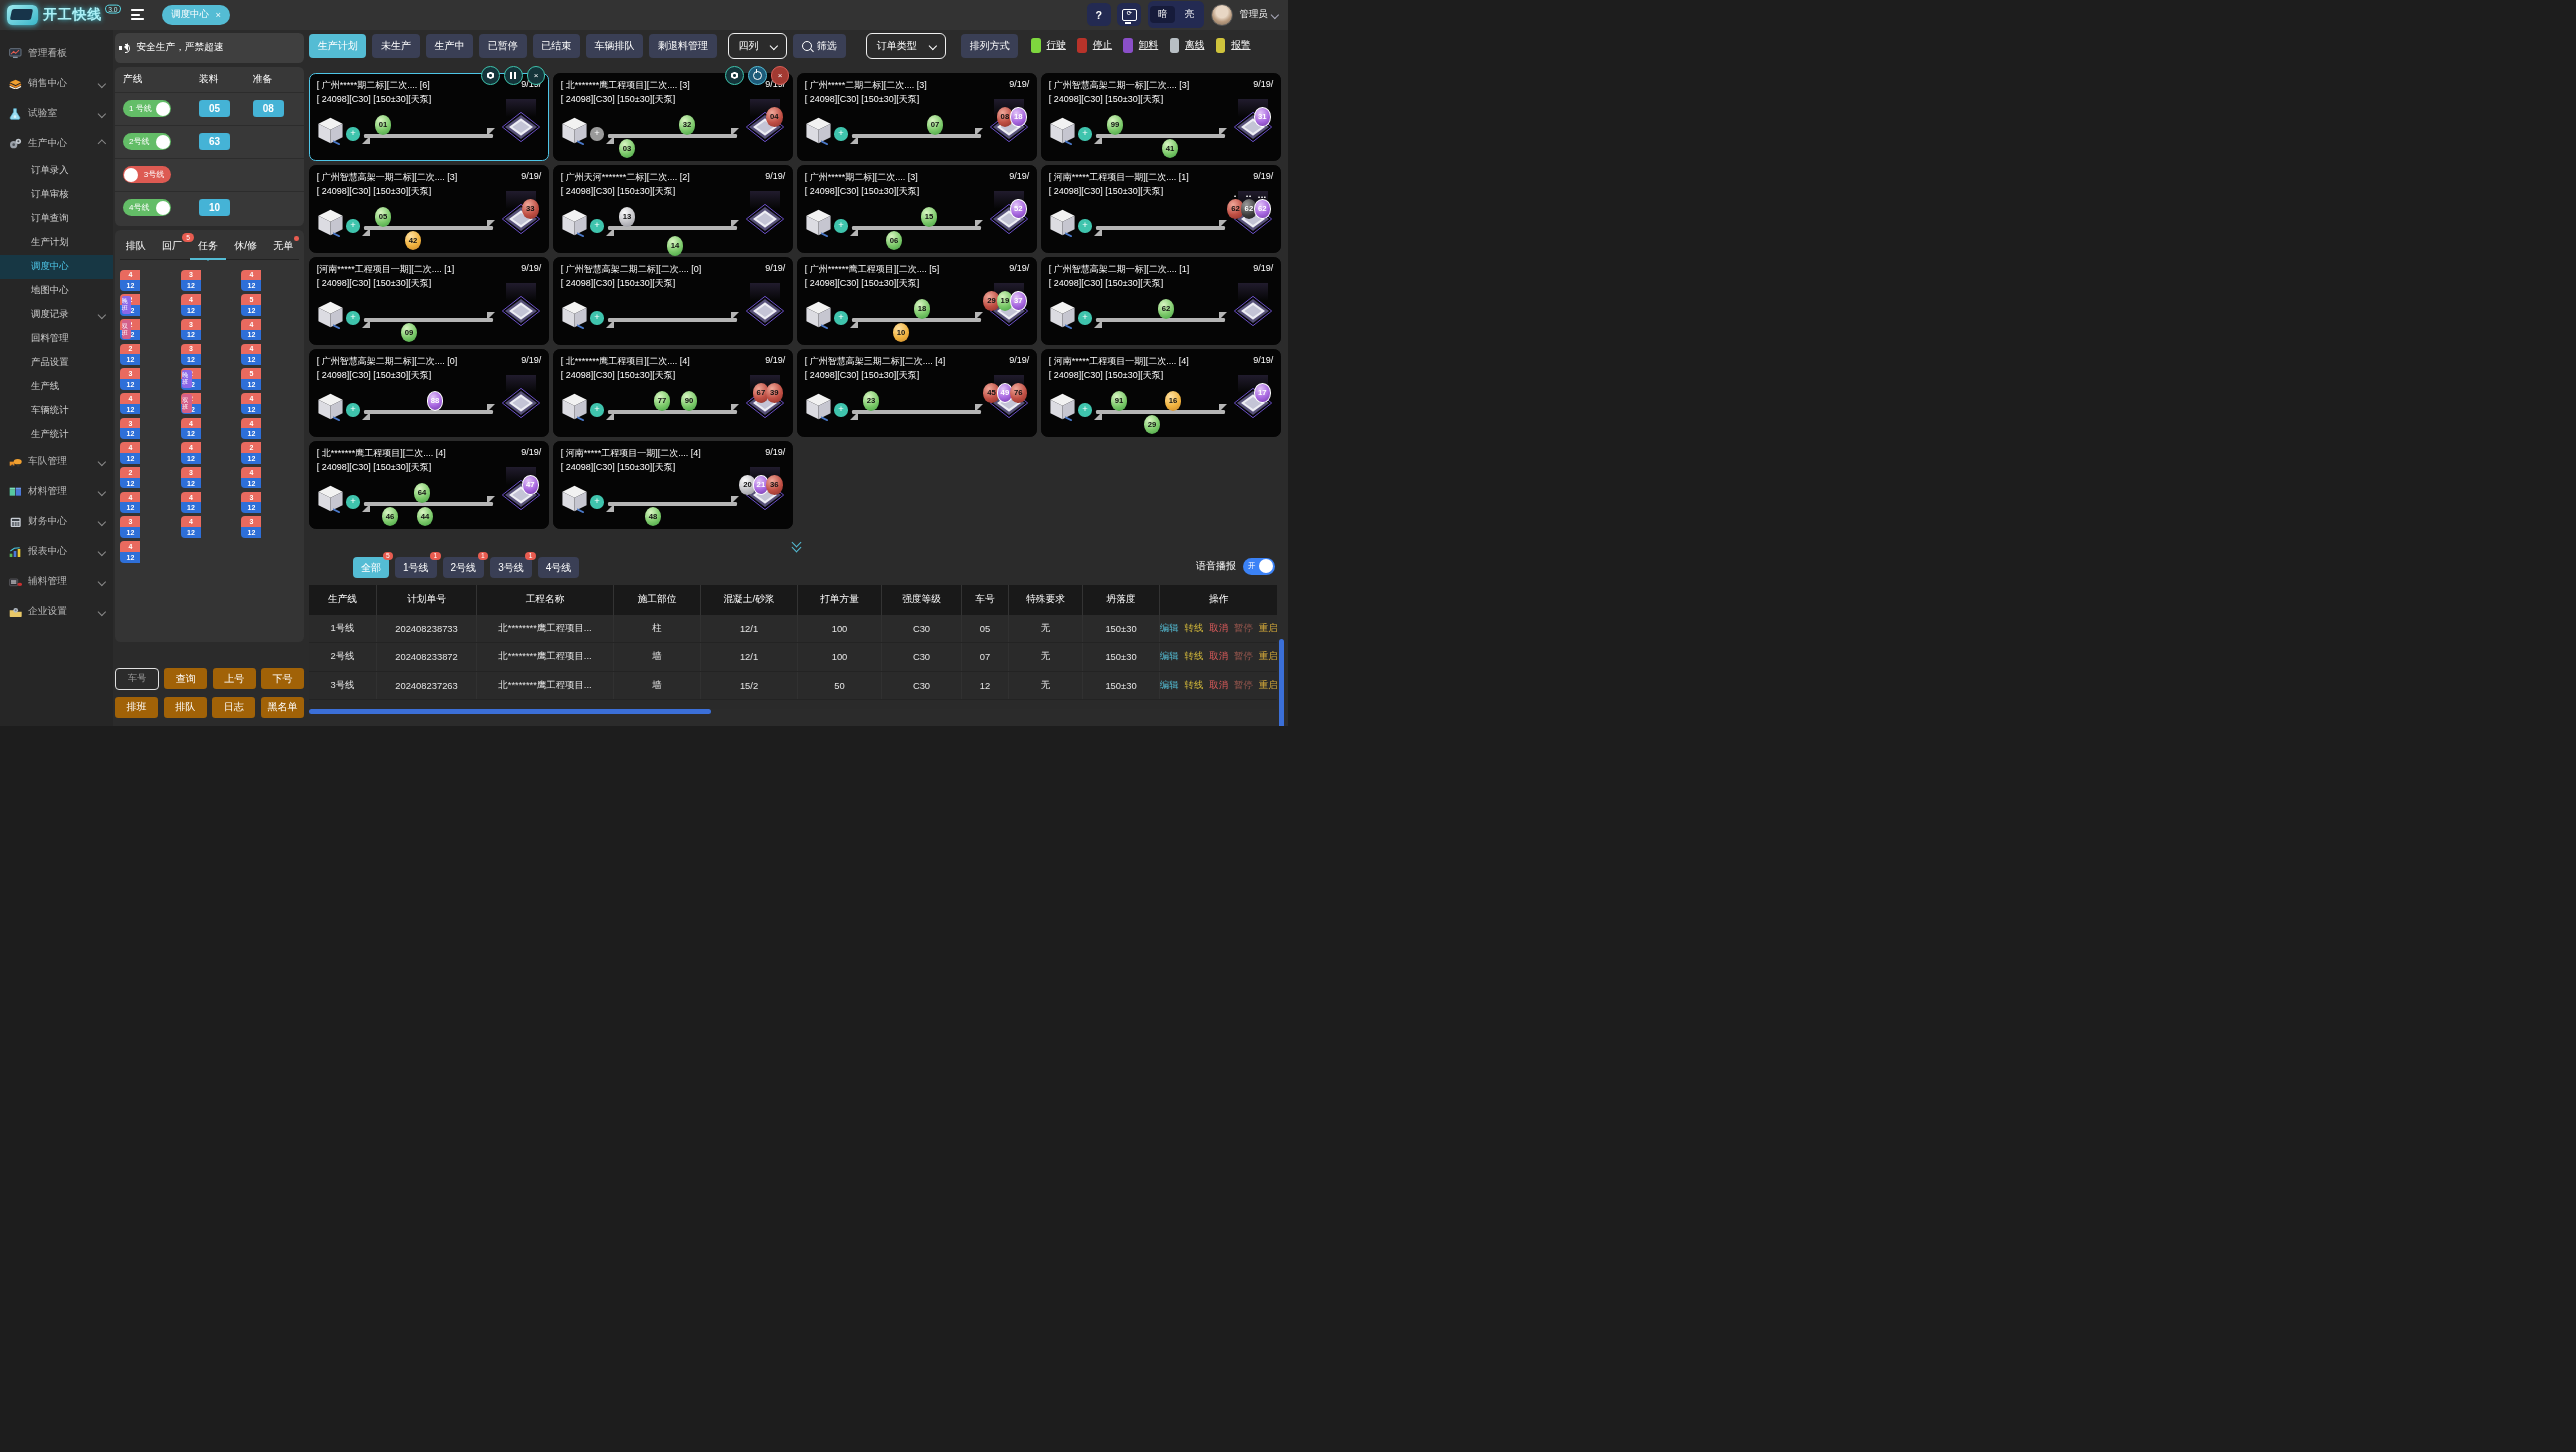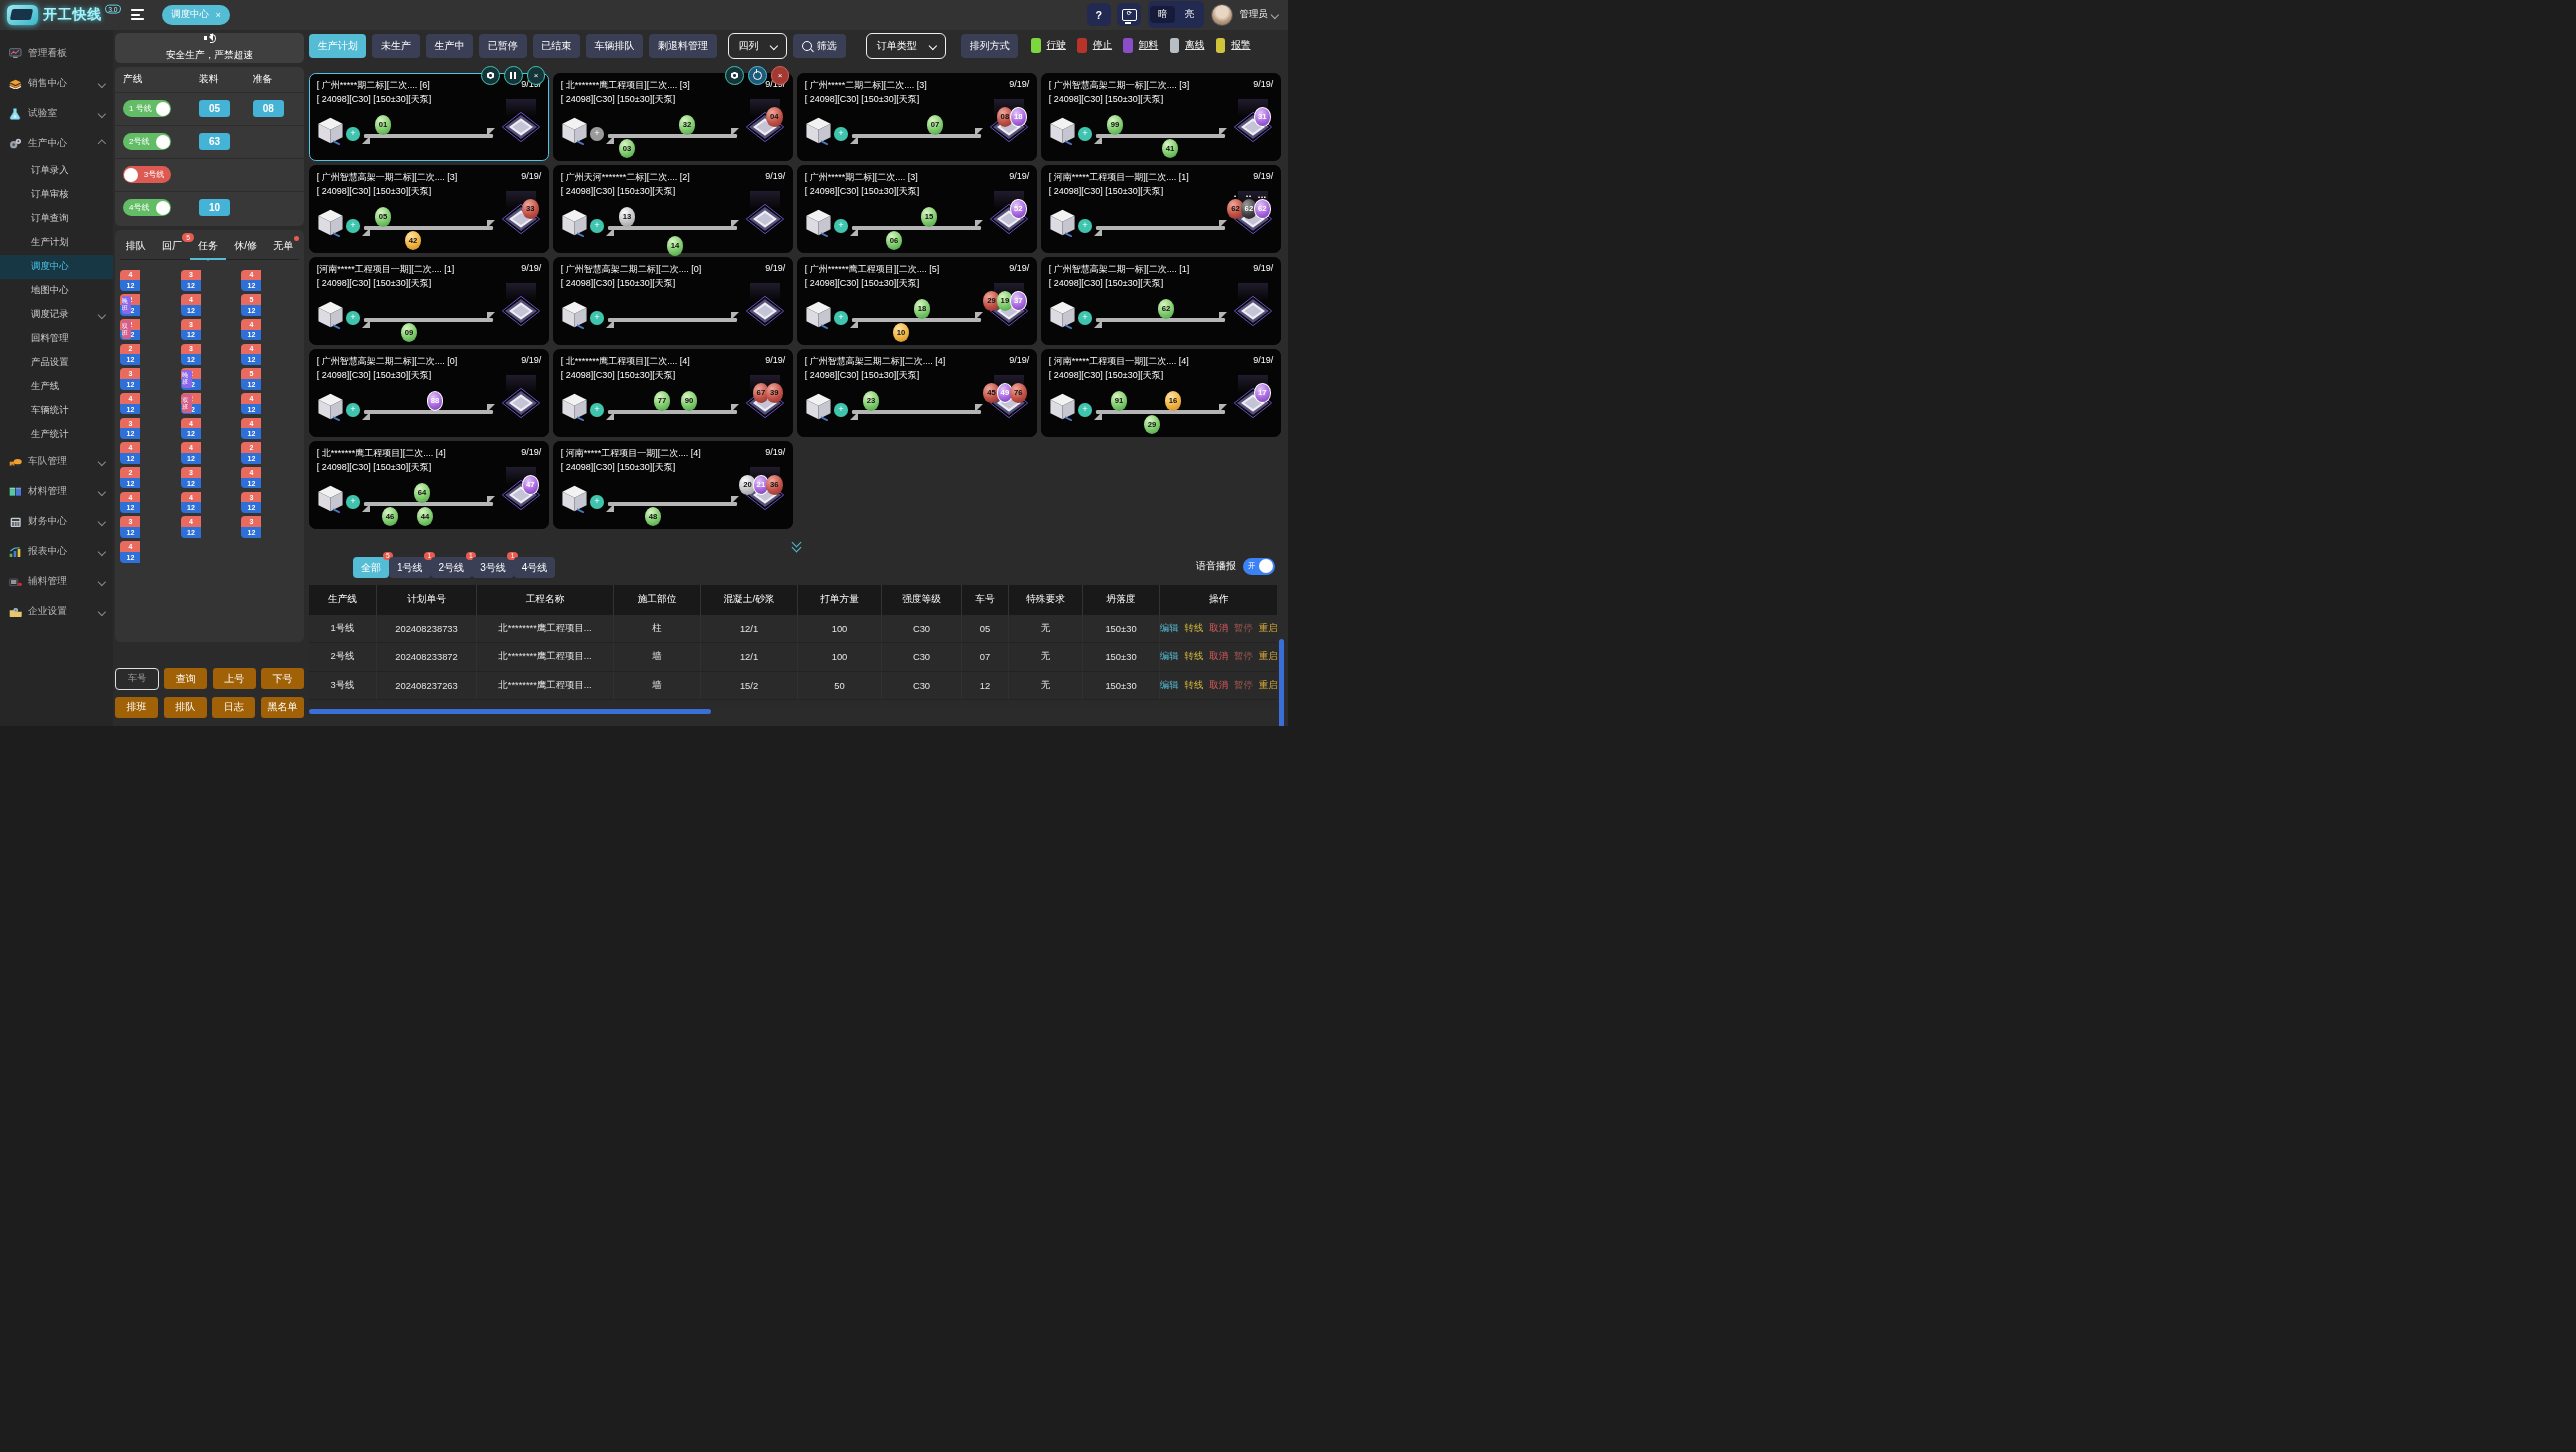--- a/index.html
+++ b/index.html
@@ -33,21 +33,21 @@
   
   .sidebar{position:absolute;top:29.5px;left:0;width:113px;bottom:0;background:#262626;padding-top:9.4px;overflow:hidden;}
   .sb-item{height:30px;display:flex;align-items:center;gap:6px;padding-left:8.7px;color:#b9b9b9;font-size:9.7px;cursor:pointer;}
   .sb-item .chev{margin-left:auto;margin-right:8.7px;border-color:#8a8a8a;}
   .sb-ic{width:13.4px;height:13.4px;flex:0 0 auto;display:flex;align-items:center;justify-content:center;}
   .sb-sub{height:24px;display:flex;align-items:center;padding-left:31px;color:#cfcfcf;font-size:9.4px;cursor:pointer;}
   .sb-sub .chev{margin-left:auto;margin-right:8.7px;border-color:#8a8a8a;}
   .sb-sub.active{background:#173744;color:#4ec6e8;}
   
   .leftcol{position:absolute;left:115px;top:33px;width:189px;bottom:0;}
-  .announce{height:29.5px;background:#3f3f3f;border-radius:5.4px;display:flex;align-items:center;gap:6.7px;padding:0 4px;color:#fff;font-size:9.7px;flex-direction:column;}
+  .announce{height:29.5px;background:#3f3f3f;border-radius:5.4px;display:flex;align-items:center;gap:6.7px;padding:0 4px;color:#fff;font-size:9.7px;}
   .panel{background:#383838;border-radius:5.4px;margin-top:4px;}
   .lines{padding:1.3px 0 2.7px;}
   .l-head,.l-row{display:grid;grid-template-columns:44% 31% 25%;align-items:center;padding:0 8px;}
   .l-head{height:24px;color:#fff;font-size:9.7px;border-bottom:1.3px solid #2c2c2c;}
   .l-row{height:32px;border-bottom:1.3px solid #2c2c2c;}
   .l-row:last-child{border-bottom:none;}
   .pill{width:48px;height:16.7px;border-radius:8.7px;position:relative;color:#fff;font-size:8px;cursor:pointer;}
   .pill .knob{position:absolute;top:1.3px;width:14px;height:14px;border-radius:50%;background:#fff;}
   .pill.on{background:#63bd67;}
   .pill.on .knob{right:1.3px;}
@@ -132,21 +132,21 @@
   .ci.red{background:#a23a32;border-color:#d86058;}
   .hex{width:7.4px;height:7.4px;background:#fff;clip-path:polygon(50% 0,100% 25%,100% 75%,50% 100%,0 75%,0 25%);position:relative;}
   .hex:after{content:"";position:absolute;left:2.3px;top:2.3px;width:2.7px;height:2.7px;border-radius:50%;background:#14343a;}
   .pause-g{display:flex;gap:2px;}
   .pause-g i{width:2px;height:6.7px;background:#fff;}
   .pwr{width:7.4px;height:7.4px;border:1.3px solid #fff;border-radius:50%;position:relative;}
   .pwr:after{content:"";position:absolute;left:2.3px;top:-2.7px;width:1.3px;height:4px;background:#fff;}
   .more{position:absolute;left:484px;top:509px;display:flex;flex-direction:column;gap:-1.3px;cursor:pointer;}
   .more .chev{border-color:#54bcd4;border-width:1.7px;width:6px;height:6px;margin-top:-2.7px;}
   
-  .b-tabs{position:absolute;top:524px;left:0;display:flex;padding-left:44px;}
+  .b-tabs{position:absolute;top:524px;left:0;display:flex;gap:6px;padding-left:44px;}
   .b-tab{height:21.4px;padding:0 8px;border-radius:4px;background:#3a3f55;color:#fff;font-size:10px;display:flex;align-items:center;position:relative;cursor:pointer;}
   .b-tab.active{background:#54bcd4;}
   .b-tab .badge{position:absolute;top:-5.4px;right:-4px;background:#e85c50;color:#fff;font-size:6.7px;border-radius:6px;padding:0.7px 3.3px;}
   .voice{position:absolute;top:525px;right:9.4px;display:flex;align-items:center;gap:6.7px;color:#fff;font-size:10px;}
   .vtog{width:32px;height:16.7px;border-radius:8.7px;background:#3b82f6;position:relative;cursor:pointer;}
   .vtog .knob{position:absolute;right:1.3px;top:1.3px;width:14px;height:14px;border-radius:50%;background:#fff;}
   .vtog .lab{position:absolute;left:5.4px;top:3.3px;color:#fff;font-size:7.4px;}
   .btable{position:absolute;top:552px;left:0;right:6.7px;}
   .t-head,.t-row{display:grid;grid-template-columns:67px 100px 137px 87px 97px 84px 80px 47px 74px 77px 1fr;}
   .t-head{background:#191919;height:29.5px;}

